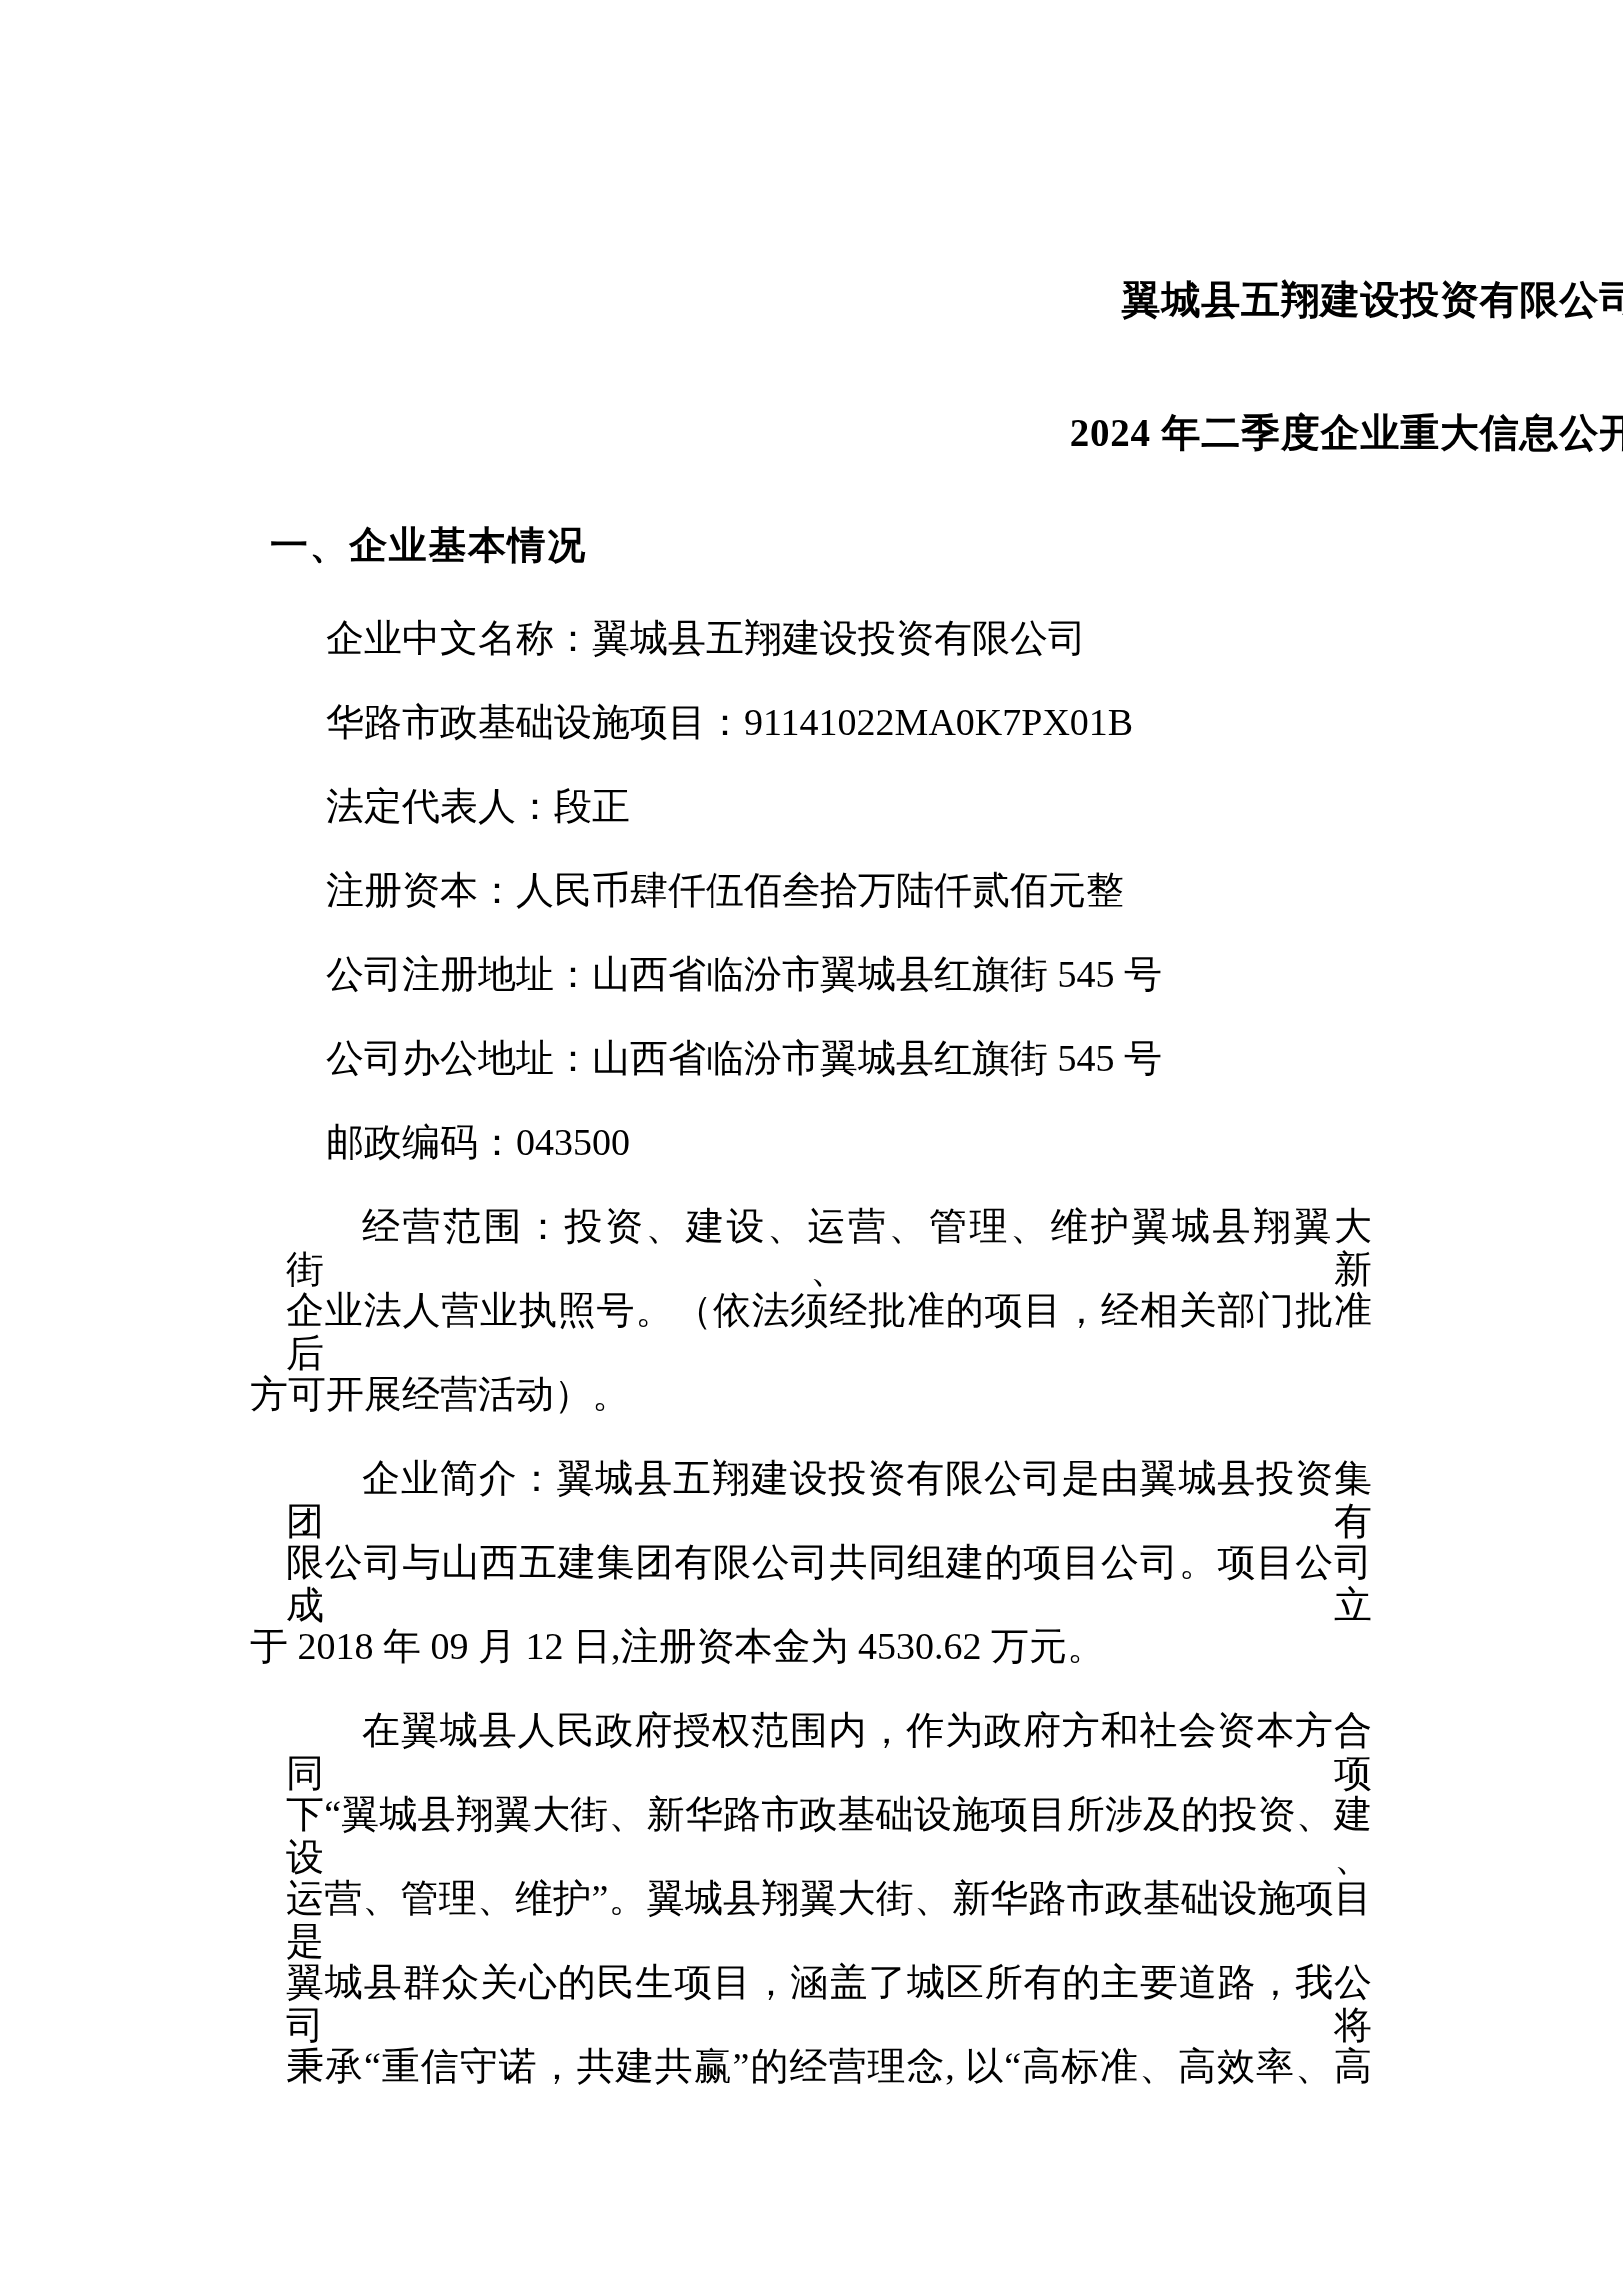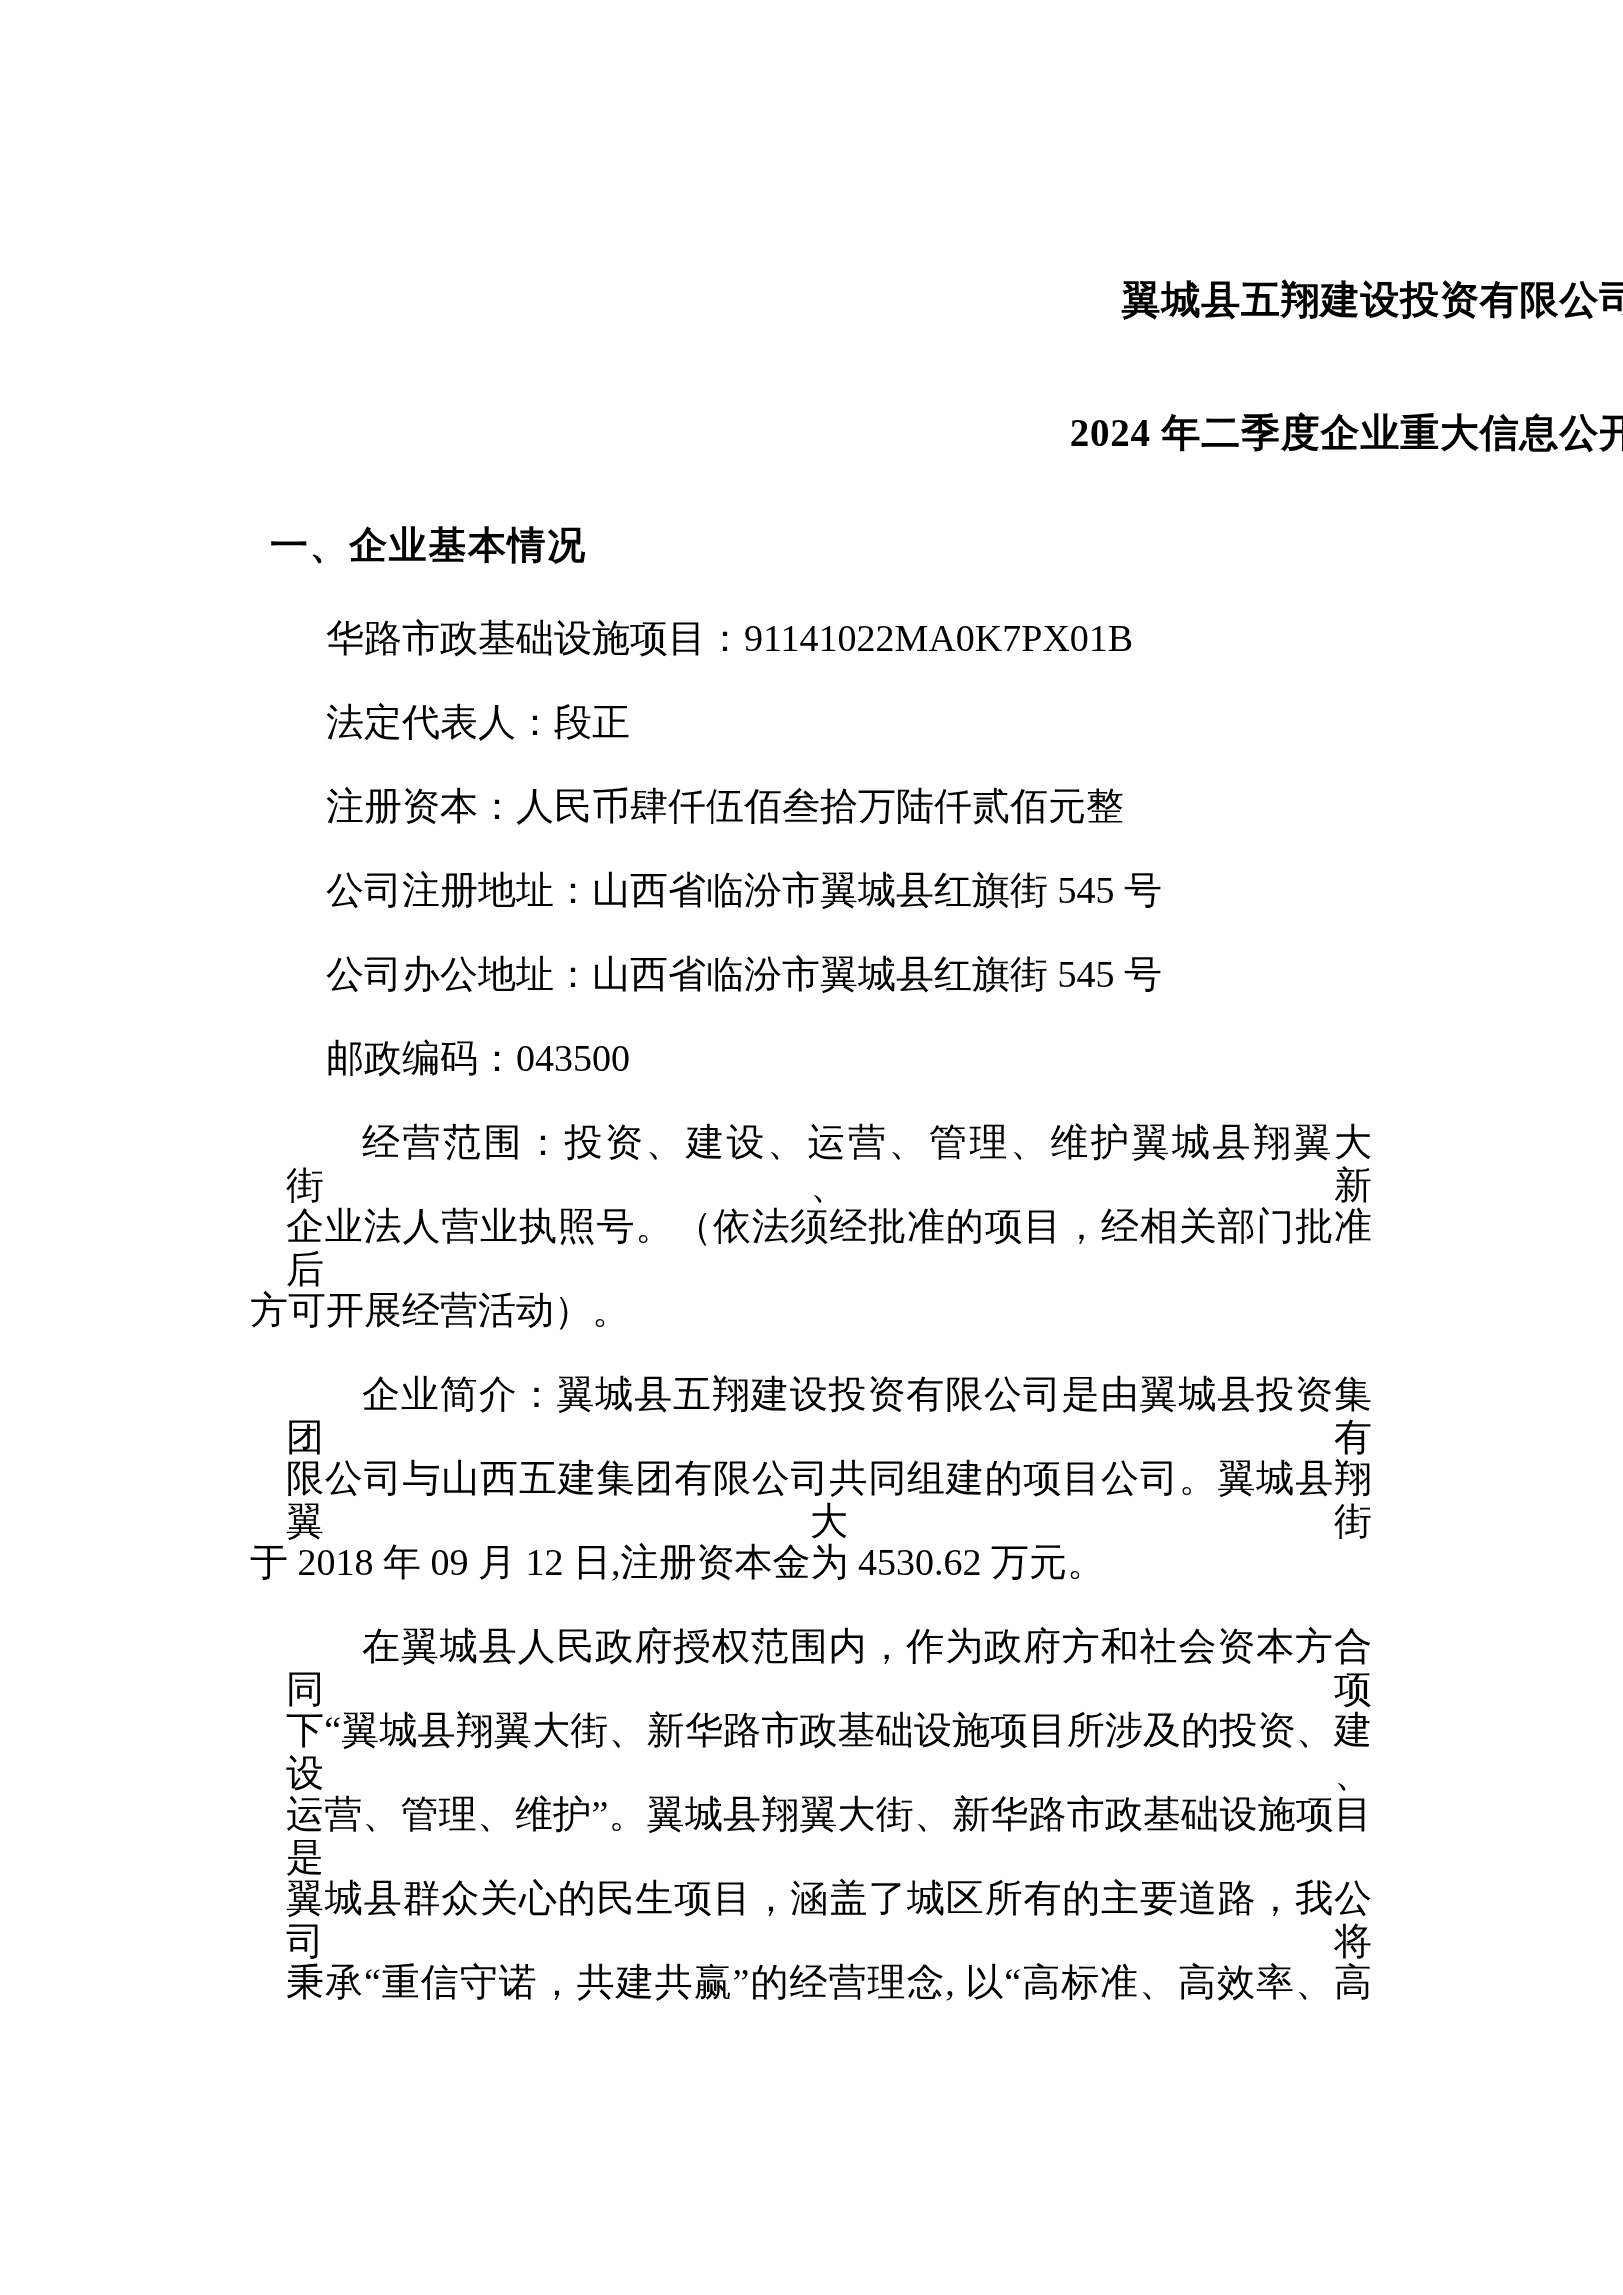--- a/index.html
+++ b/index.html
@@ -66,31 +66,32 @@
 
 <div class="page">
 
   <div class="doc-title t1">翼城县五翔建设投资有限公司</div>
 
   <div class="doc-title t2">2024 年二季度企业重大信息公开</div>
 
   <div class="section-heading">一、企业基本情况</div>
 
   <div class="body-lines">
+    <div class="bline indent">企业中文名称：翼城县五翔建设投资有限公司</div>
     <div class="bline indent">华路市政基础设施项目：91141022MA0K7PX01B</div>
     <div class="bline indent">法定代表人：段正</div>
     <div class="bline indent">注册资本：人民币肆仟伍佰叁拾万陆仟贰佰元整</div>
     <div class="bline indent">公司注册地址：山西省临汾市翼城县红旗街 545 号</div>
     <div class="bline indent">公司办公地址：山西省临汾市翼城县红旗街 545 号</div>
     <div class="bline indent">邮政编码：043500</div>
     <div class="bline indent just">经营范围：投资、建设、运营、管理、维护翼城县翔翼大街、新</div>
     <div class="bline just">企业法人营业执照号。（依法须经批准的项目，经相关部门批准后</div>
     <div class="bline">方可开展经营活动）。</div>
     <div class="bline indent just">企业简介：翼城县五翔建设投资有限公司是由翼城县投资集团有</div>
-    <div class="bline just">限公司与山西五建集团有限公司共同组建的项目公司。翼城县翔翼大街</div>
+    <div class="bline just">限公司与山西五建集团有限公司共同组建的项目公司。项目公司成立</div>
     <div class="bline">于 2018 年 09 月 12 日,注册资本金为 4530.62 万元。</div>
     <div class="bline indent just">在翼城县人民政府授权范围内，作为政府方和社会资本方合同项</div>
     <div class="bline just">下“翼城县翔翼大街、新华路市政基础设施项目所涉及的投资、建设、</div>
     <div class="bline just">运营、管理、维护”。翼城县翔翼大街、新华路市政基础设施项目是</div>
     <div class="bline just">翼城县群众关心的民生项目，涵盖了城区所有的主要道路，我公司将</div>
     <div class="bline just">秉承“重信守诺，共建共赢”的经营理念, 以“高标准、高效率、高</div>
   </div>
 
 </div>
 

